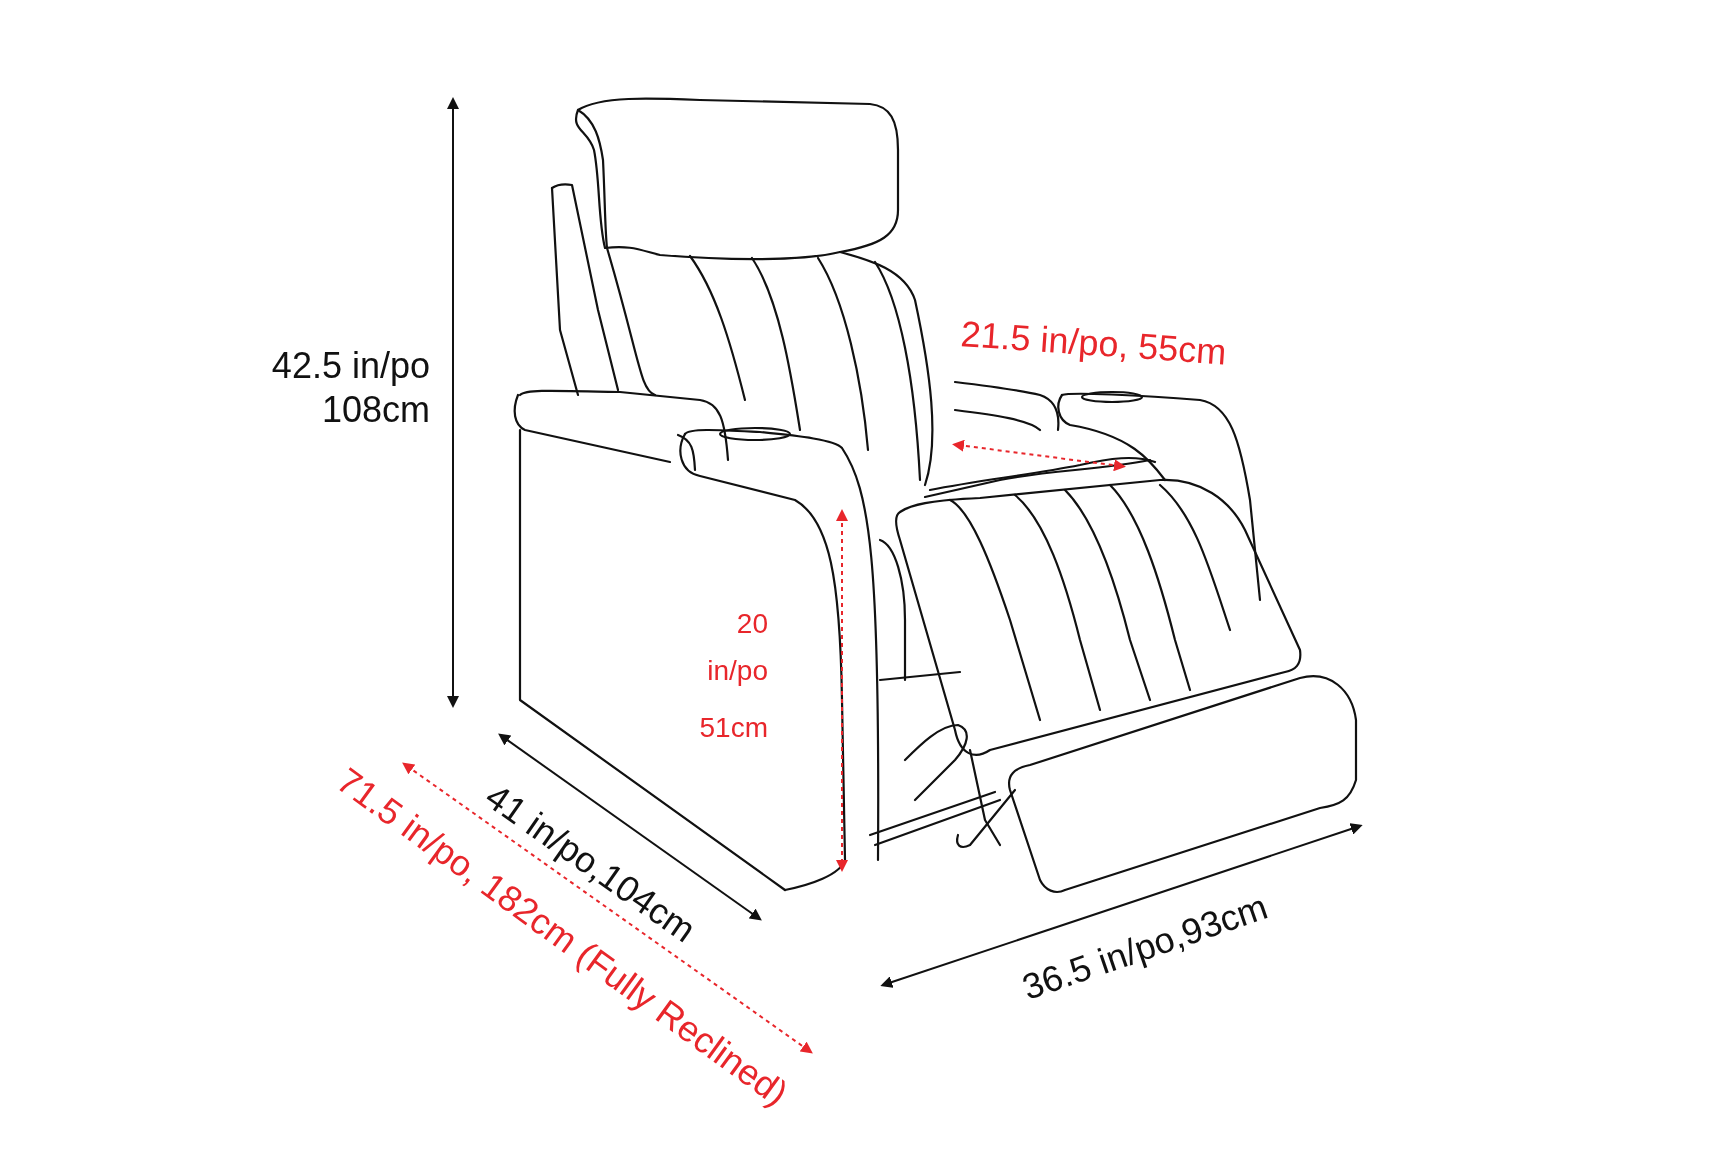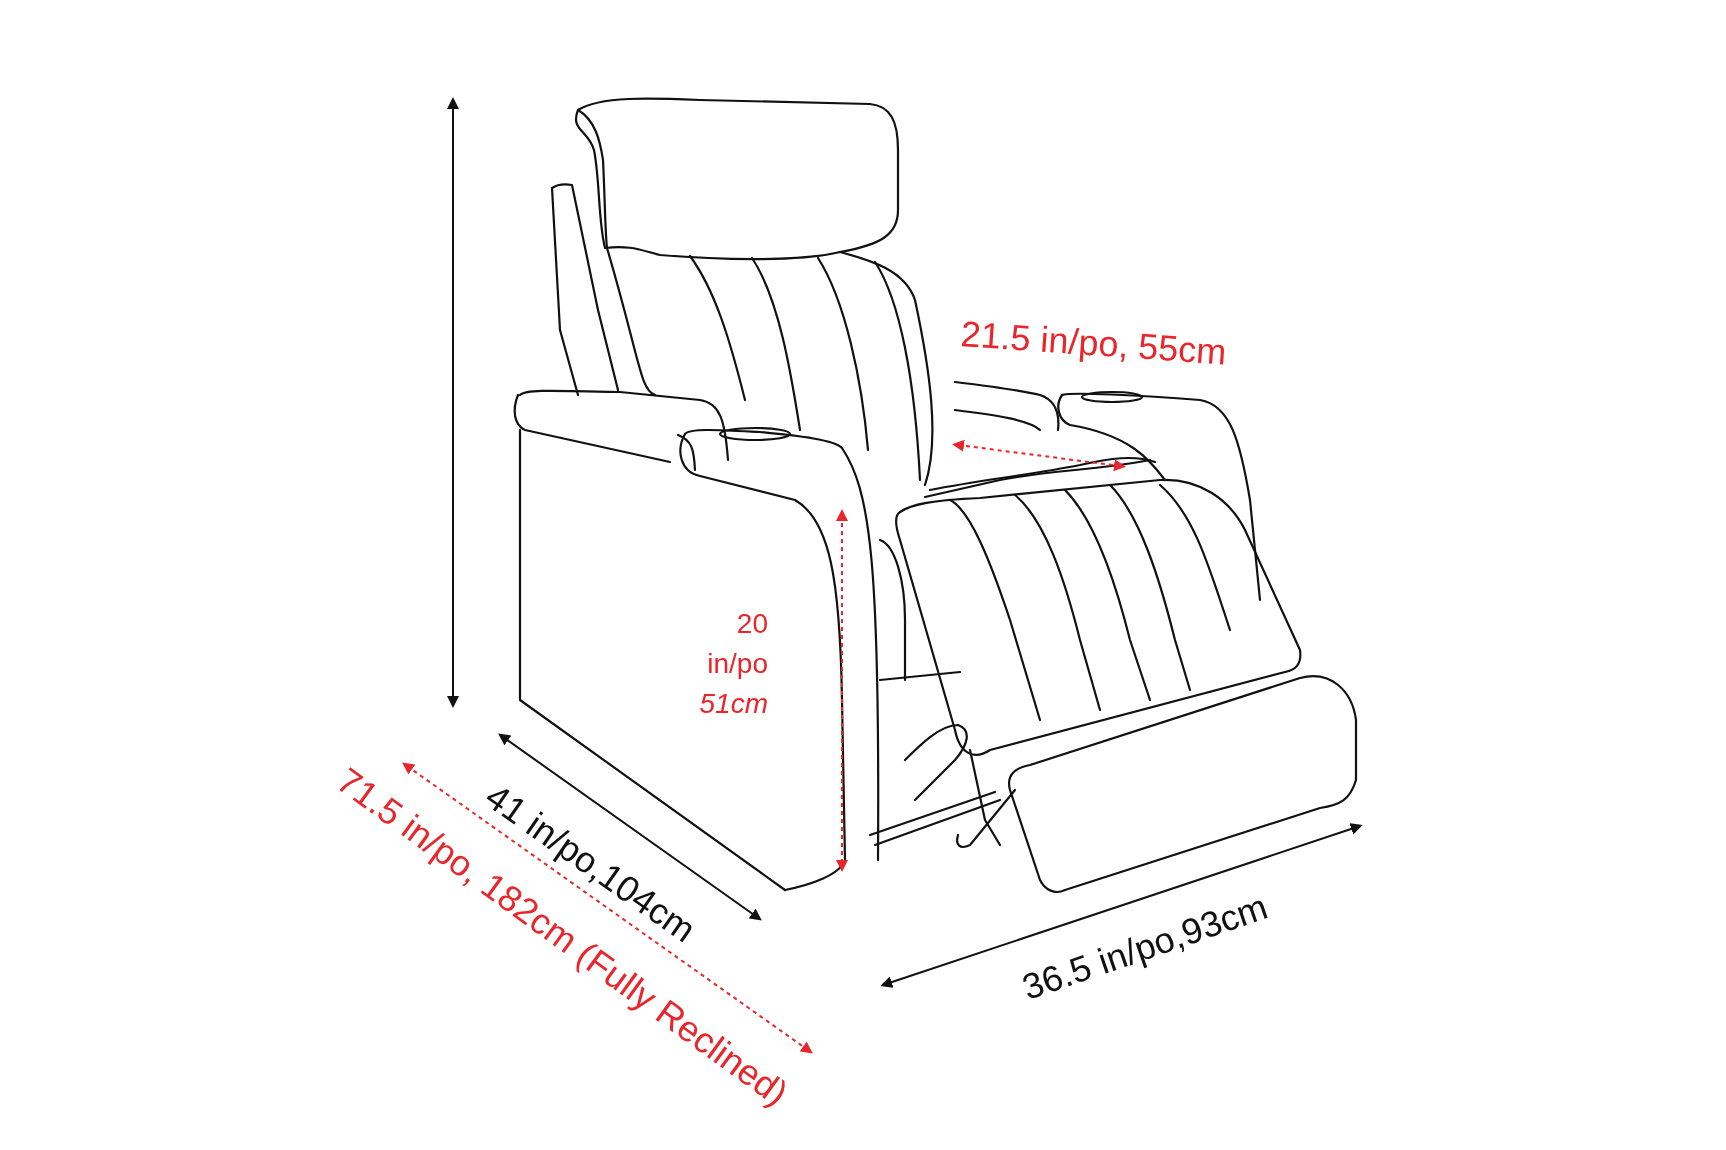--- a/index.html
+++ b/index.html
@@ -86,27 +86,31 @@
       <line x1="886" y1="984" x2="1357" y2="827" marker-start="url(#ab)" marker-end="url(#ab)"></line>
     </g>
 
     <g stroke="#e8262b" stroke-width="2" stroke-dasharray="4 4" fill="none">
       <line x1="958" y1="445" x2="1120" y2="466" marker-start="url(#ar)" marker-end="url(#ar)"></line>
       <line x1="842" y1="515" x2="842" y2="866" marker-start="url(#ar)" marker-end="url(#ar)"></line>
       <line x1="407" y1="766" x2="808" y2="1050" marker-start="url(#ar)" marker-end="url(#ar)"></line>
     </g>
   </svg>
 
+  <div class="lbl black f36 right" style="left:250px; top:348px; width:180px;">
+    <div>42.5 in/po</div>
+    <div style="margin-top:8px;">108cm</div>
+  </div>
 
   <div class="lbl red f36" style="left:962px; top:316px; transform: rotate(4deg); transform-origin: left top;">21.5 in/po, 55cm</div>
 
   <div class="lbl red f34 right" style="left:640px; top:610px; width:128px;">
     <div>20</div>
-    <div style="margin-top:12px;">in/po</div>
-    <div style="margin-top:12px;font-style:italic;">51cm</div>
+    <div style="margin-top:19px;">in/po</div>
+    <div style="margin-top:29px;">51cm</div>
   </div>
 
   <div class="lbl black f36" style="left:500px; top:778px; transform: rotate(35deg); transform-origin: left top;">41 in/po,104cm</div>
 
   <div class="lbl red f36" style="left:352px; top:762px; transform: rotate(36deg); transform-origin: left top;">71.5 in/po, 182cm (Fully Reclined)</div>
 
   <div class="lbl black f36" style="left:1018px; top:972px; transform: rotate(-19deg); transform-origin: left top;">36.5 in/po,93cm</div>
 
 </div>
 

